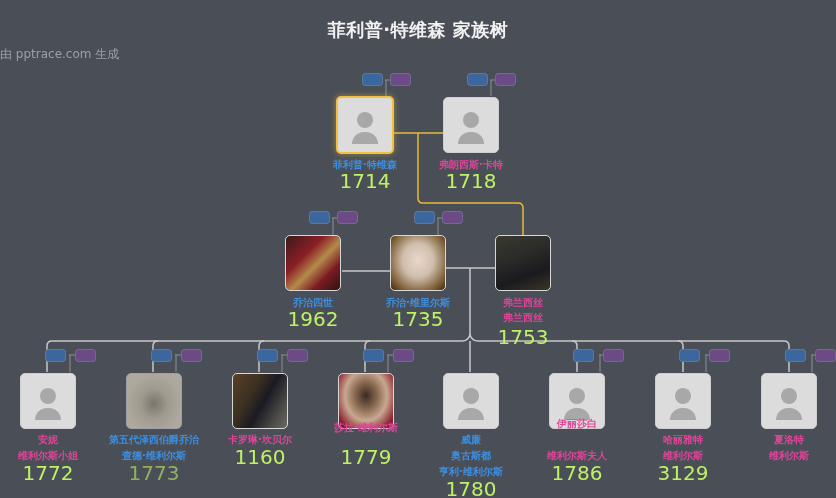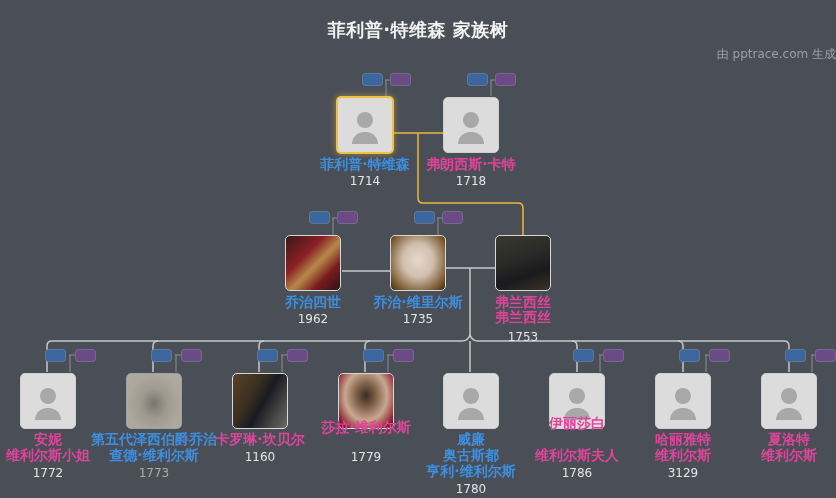--- a/index.html
+++ b/index.html
@@ -9,46 +9,46 @@
     font-family: "DejaVu Sans", "Liberation Sans", sans-serif;
     position: relative;
   }
   .title {
     position: absolute; left: 0; width: 836px; top: 18px;
     text-align: center; color: #f2f2f2; font-size: 18px; font-weight: bold;
     letter-spacing: 0.5px;
   }
   .subtitle {
     position: absolute; left: 0; width: 836px; top: 46px;
-    text-align: right; color: #9aa0a8; font-size: 12px;
+    text-align: left; color: #9aa0a8; font-size: 12px;
   }
   svg.lines { position: absolute; left: 0; top: 0; pointer-events: none; }
   .card {
     position: absolute; width: 56px; height: 56px; border-radius: 5px;
     background: #dcdcdc; box-sizing: border-box; border: 1px solid #cfcfcf;
     overflow: hidden;
   }
   .card.selected { border: 2px solid #f0c040; box-shadow: 0 0 6px rgba(240,192,64,0.5); }
   .card.photo { border: 1px solid #d8d8d8; }
   .avatar-head {
     position: absolute; left: 50%; top: 14px; width: 16px; height: 16px;
     margin-left: -8px; border-radius: 50%; background: #a8a8a8;
   }
   .avatar-body {
     position: absolute; left: 50%; top: 34px; width: 26px; height: 12px;
     margin-left: -13px; border-radius: 13px 13px 0 0; background: #a8a8a8;
   }
   .name {
-    position: absolute; width: 160px; font-size: 14px; font-weight: bold;
+    position: absolute; width: 160px; font-size: 10px; font-weight: bold;
     line-height: 15px; white-space: nowrap; text-align: center;
   }
   .name.m { color: #3d8fe0; }
   .name.f { color: #e0449a; }
   .year {
-    position: absolute; width: 80px; color: #e5e5e5; font-size: 12px;
+    position: absolute; width: 80px; color: #bef264; font-size: 20px;
     text-align: center; line-height: 16px;
   }
   .pill {
     position: absolute; width: 21px; height: 13px; border-radius: 4px;
     border: 1px solid rgba(120,130,150,0.6);
     box-sizing: border-box;
   }
   .pill.blue { background: #3b679e; }
   .pill.purple { background: #6c4a86; }
   .faded { opacity: 0.6; filter: blur(0.6px); }

